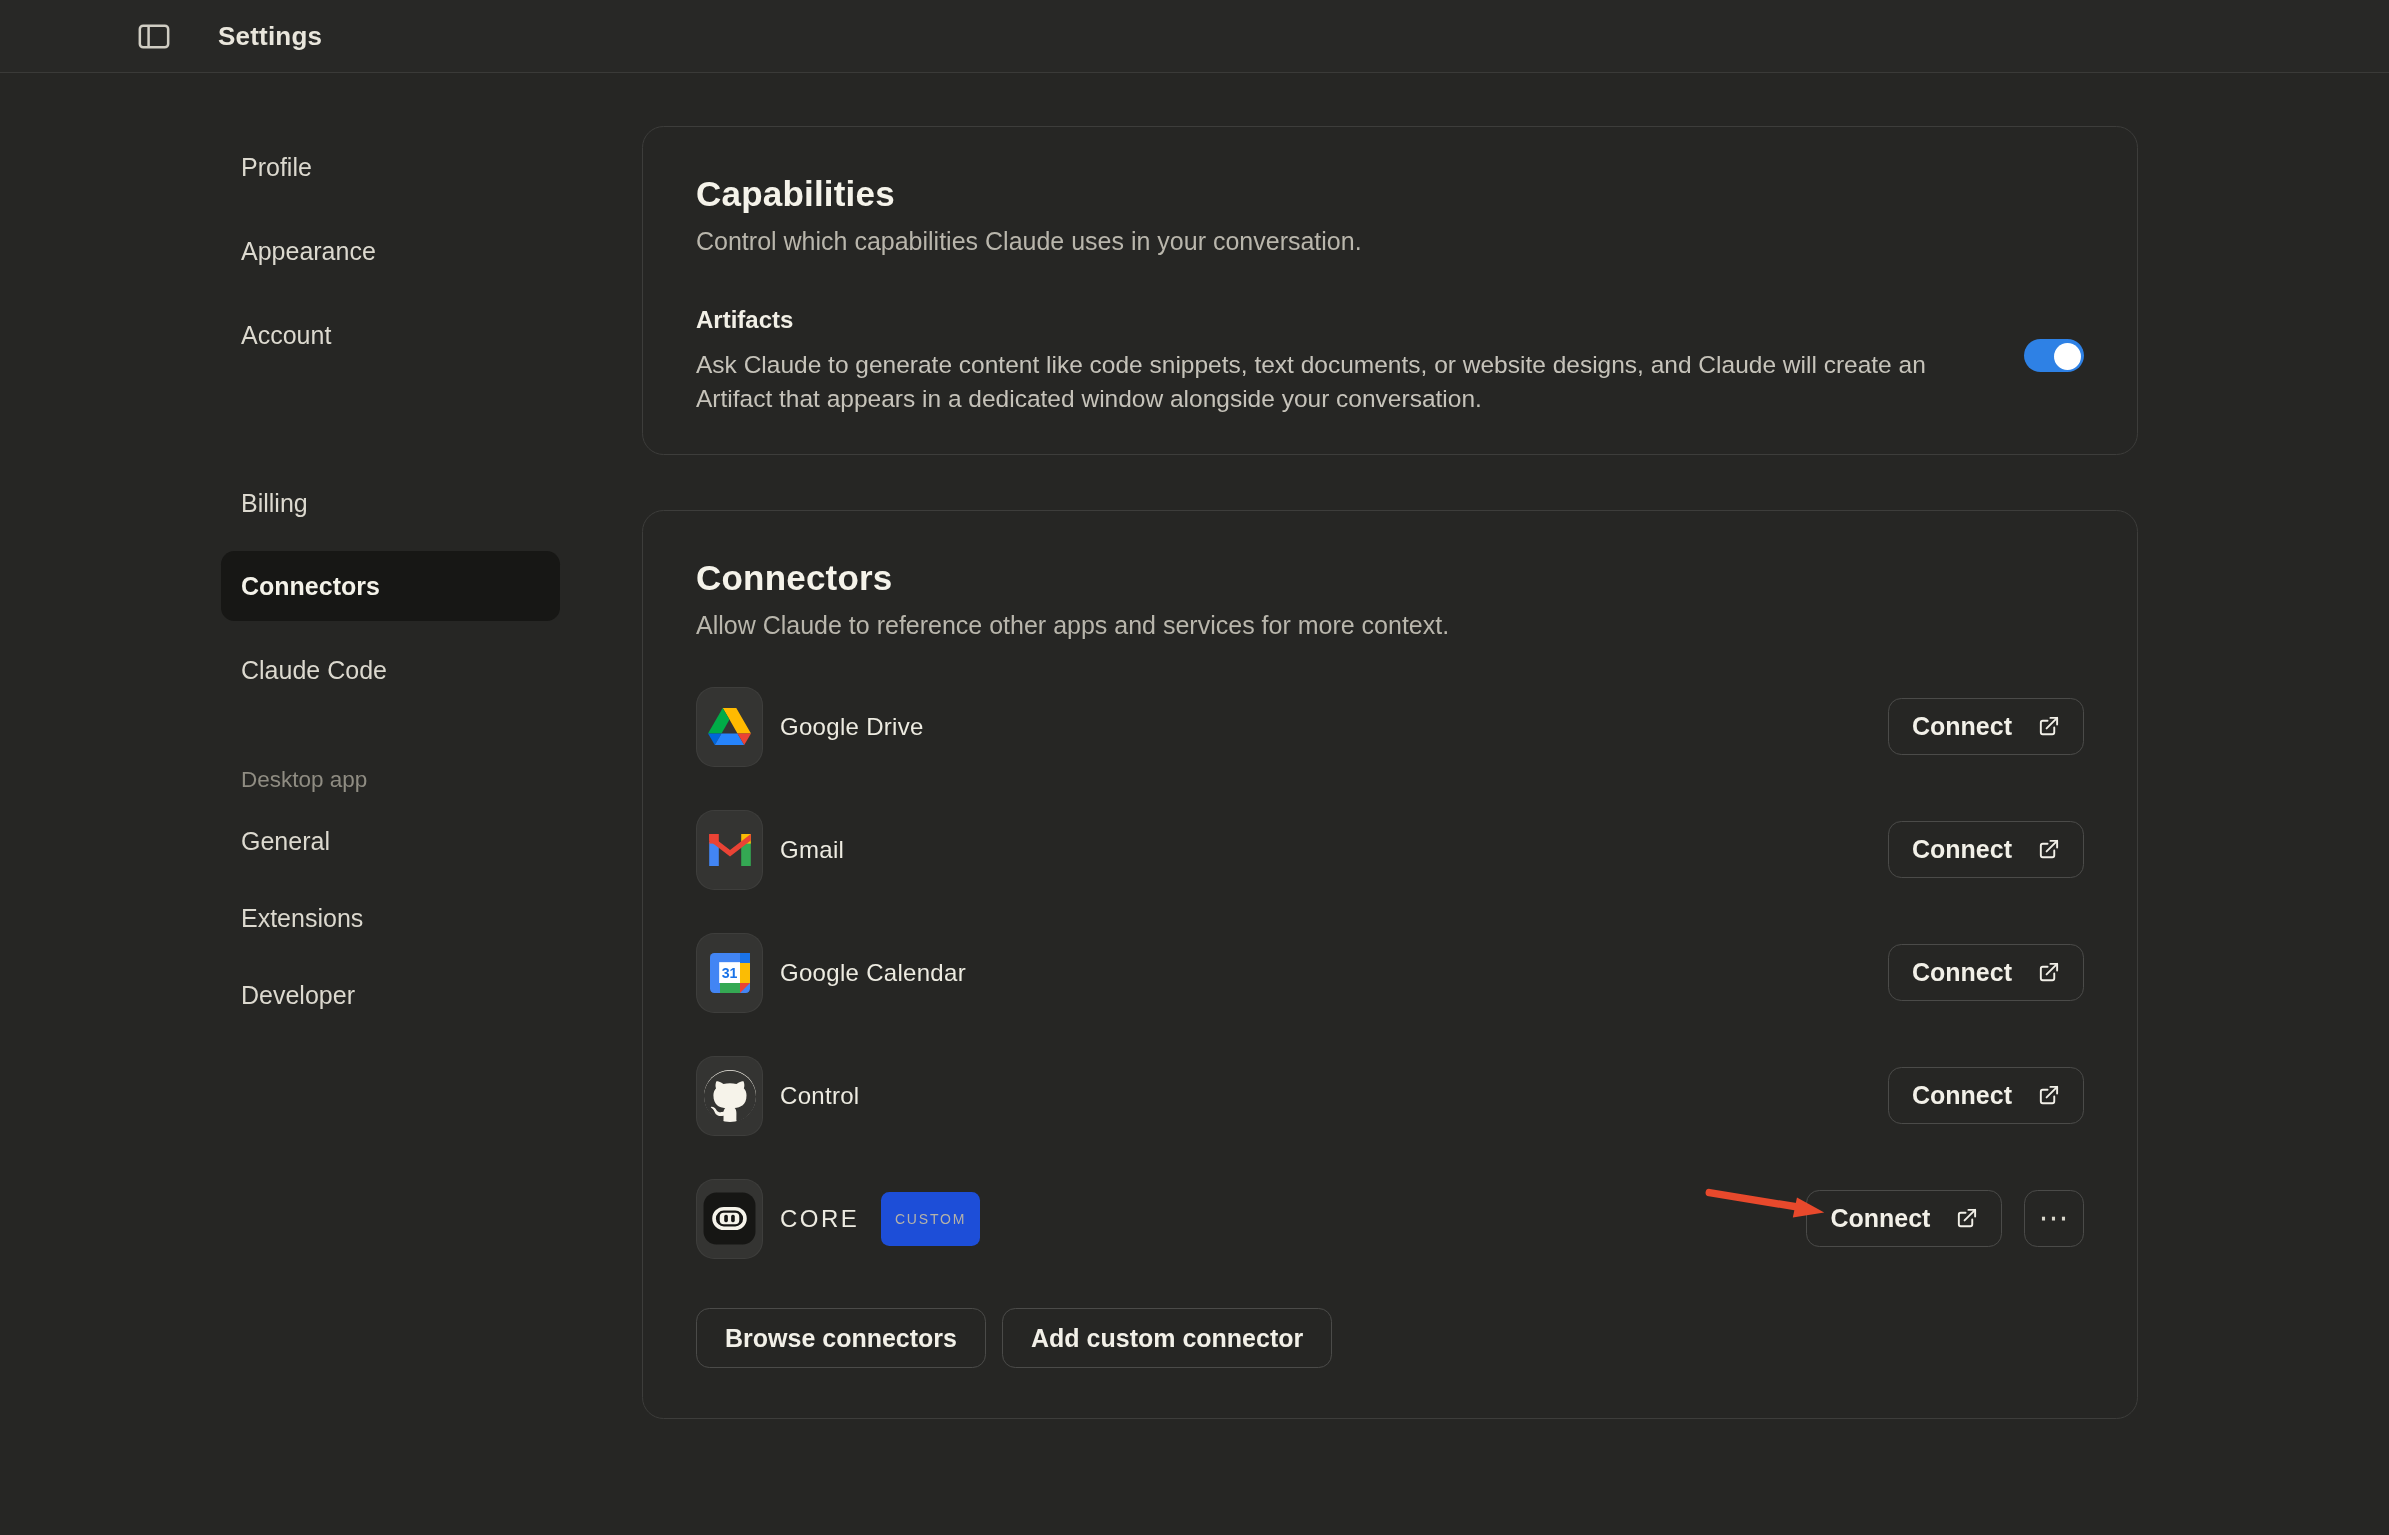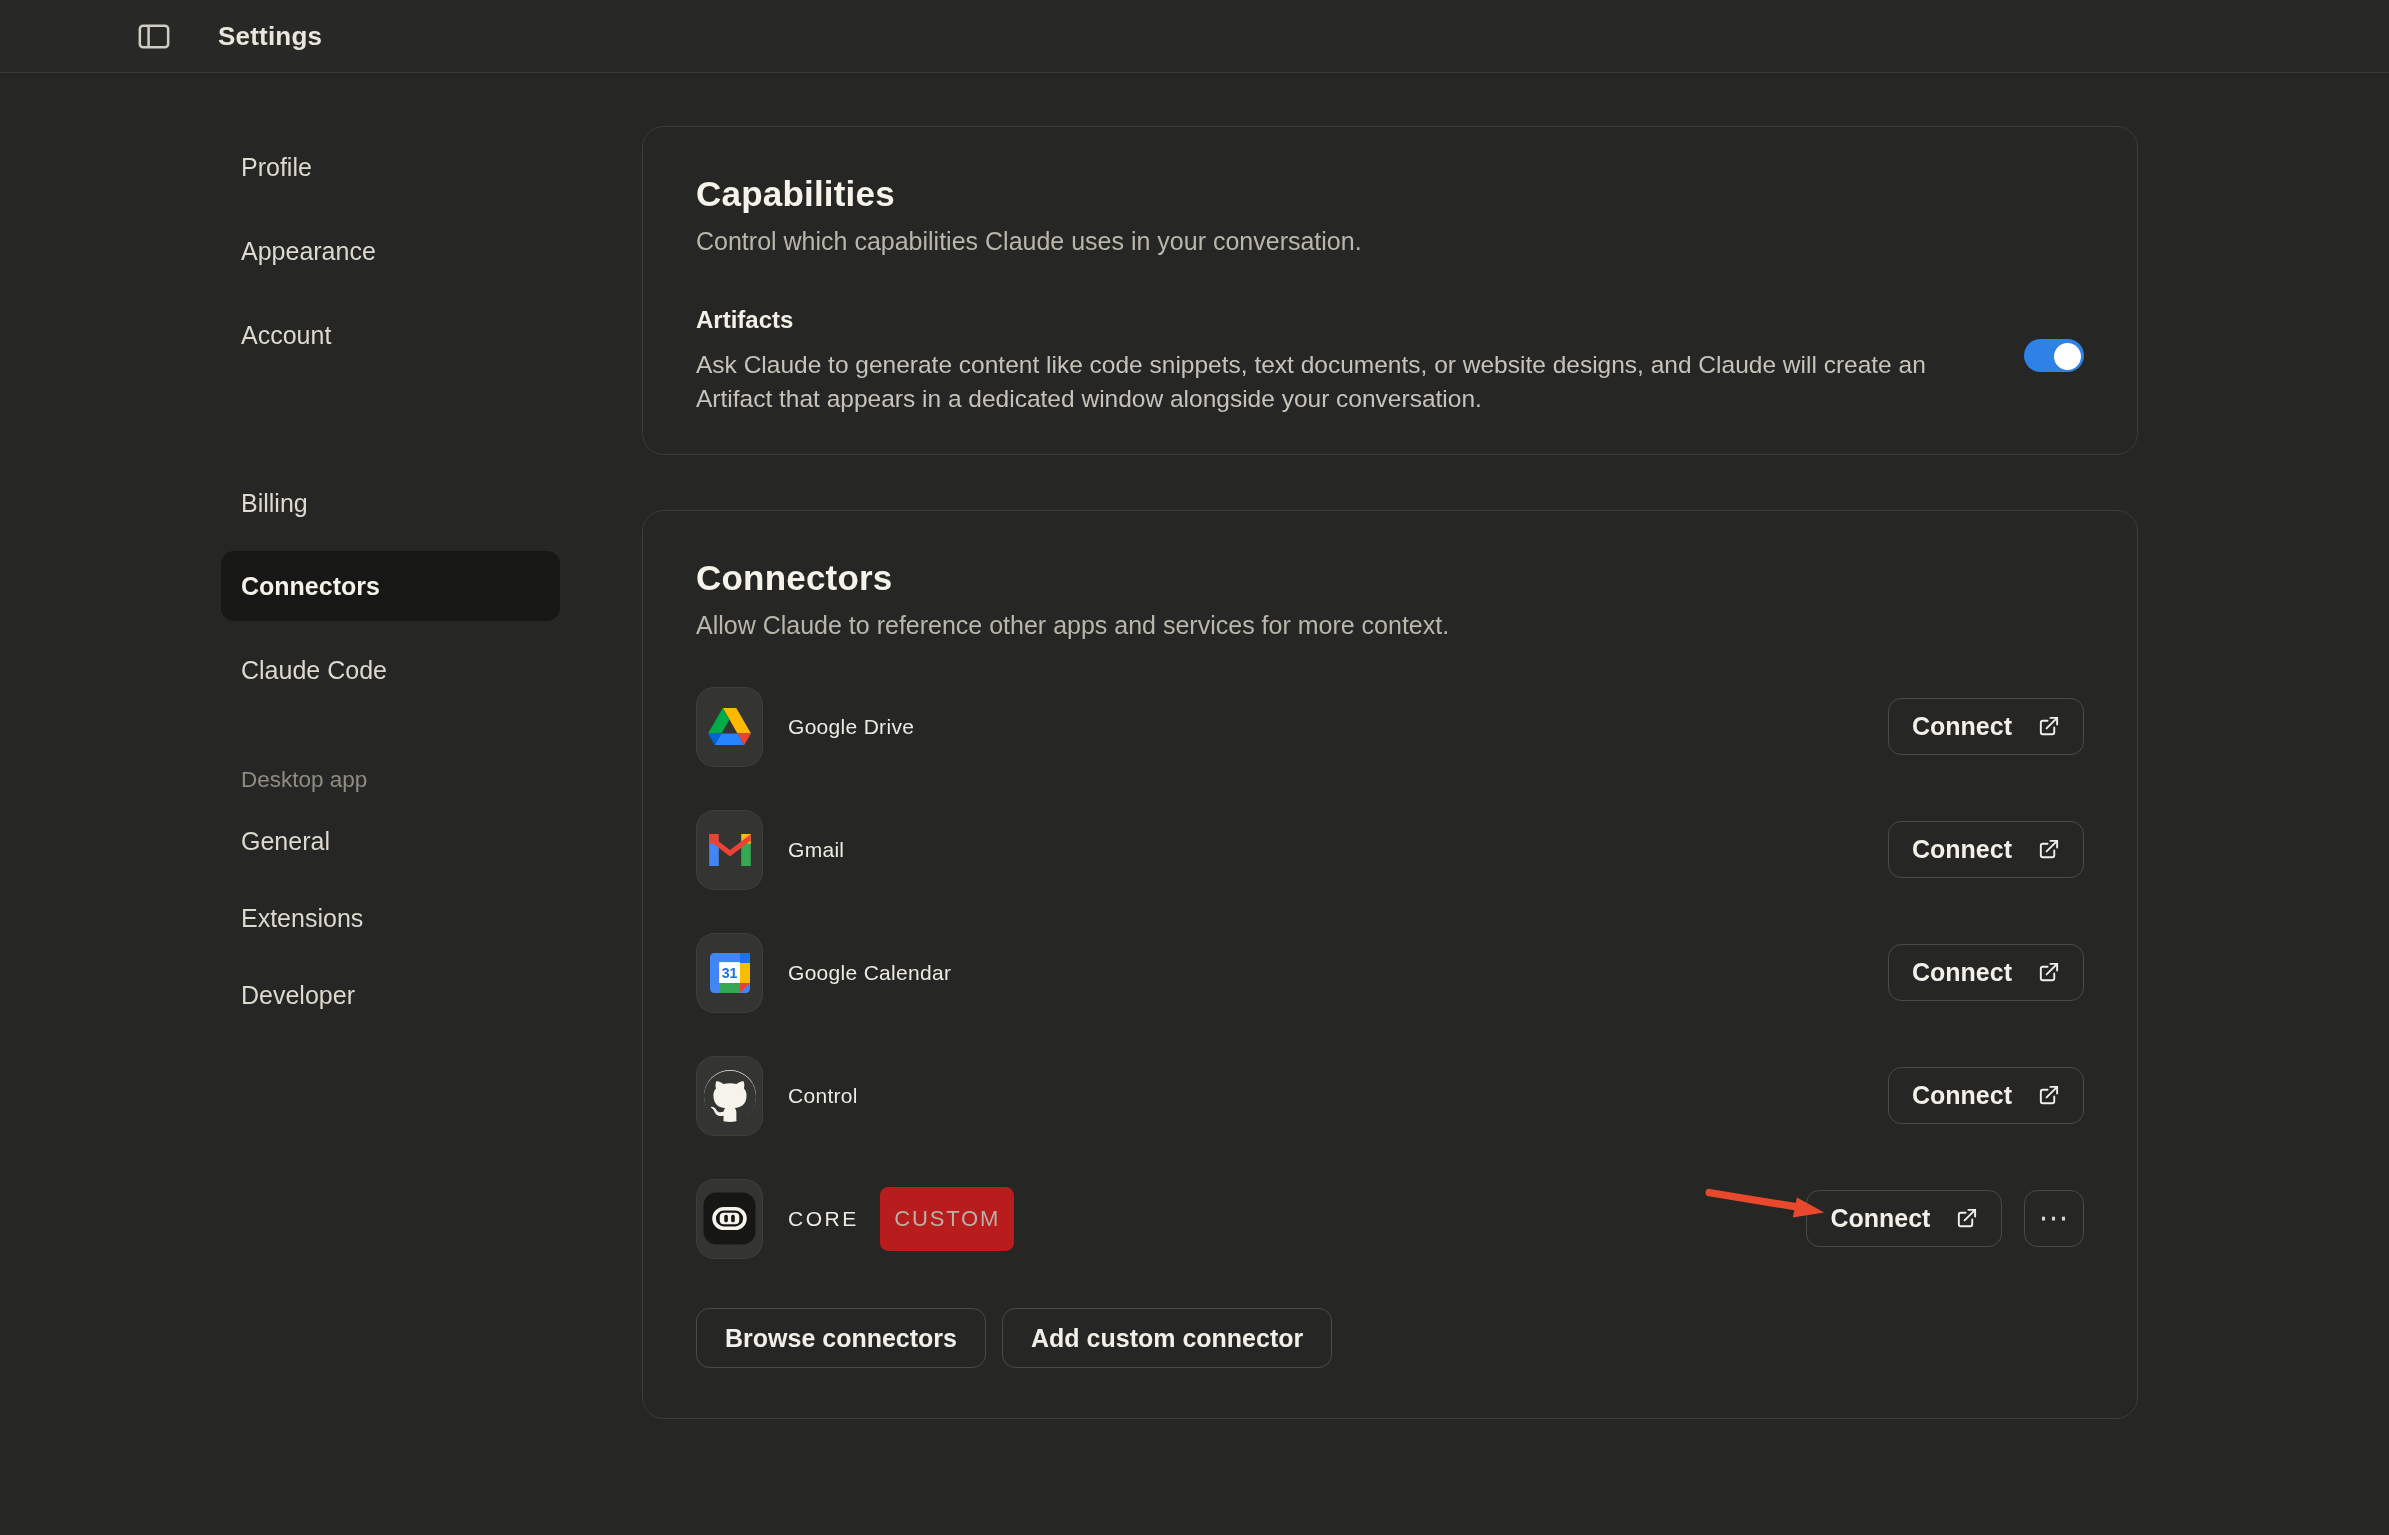--- a/index.html
+++ b/index.html
@@ -66,25 +66,25 @@
   }
 
   
   .rows { margin-top:25px; }
   .conn-row { height:123px; display:flex; align-items:center; position:relative; }
   .tile {
     width:67px; height:80px; border-radius:18.3px; background:#343432;
     border:0.8px solid rgba(255,255,255,0.05);
     display:flex; align-items:center; justify-content:center; flex:none;
   }
-  .conn-name { margin-left:25px; font-size:21px; color:#edebe1; letter-spacing:0.3px; }
+  .conn-name { margin-left:17px; font-size:24px; color:#edebe1; letter-spacing:0.3px; }
   .conn-name.caps { letter-spacing:2.5px; }
   .badge {
-    margin-left:21.6px; background:#b91c1c; color:#b5b2a8;
-    font-size:22px; letter-spacing:1.8px; font-weight:400;
+    margin-left:21.6px; background:#1d4ed8; color:#b5b2a8;
+    font-size:14px; letter-spacing:1.8px; font-weight:400;
     padding:19px 14px; border-radius:8.3px;
   }
   .spacer { flex:1; }
   .btn {
     height:57px; border:1.2px solid #4b4b49; border-radius:13.3px;
     background:transparent; color:#f2f0e8;
     display:flex; align-items:center; justify-content:center;
     cursor:pointer;
   }
   .btn-connect { padding:0 23px; gap:25px; font-size:25px; font-weight:600; }

